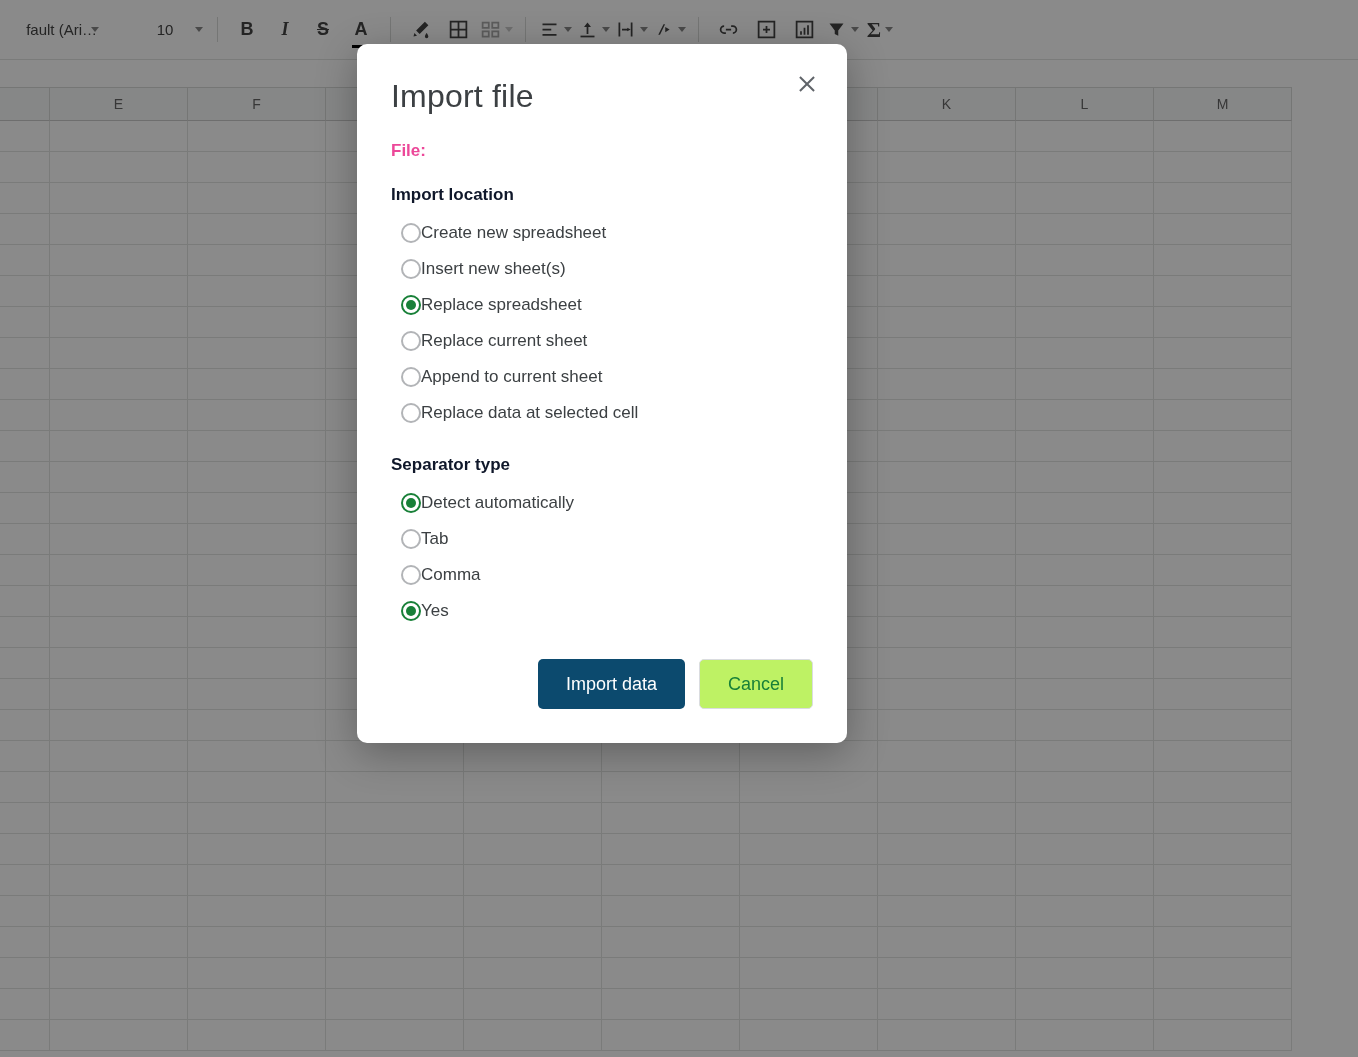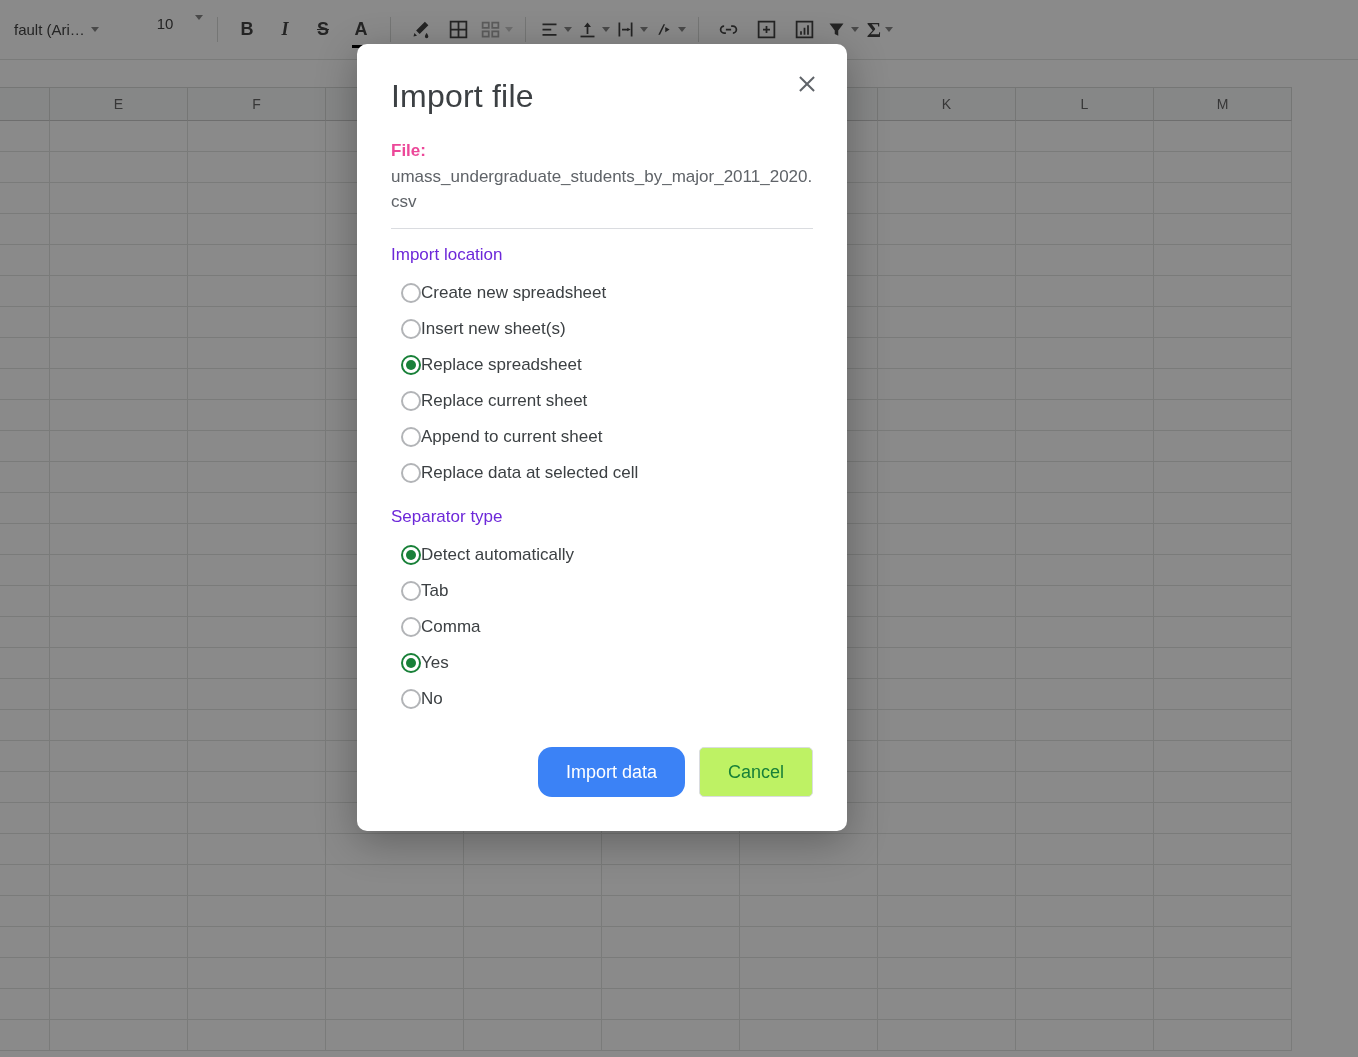--- a/index.html
+++ b/index.html
@@ -37,29 +37,31 @@
       height: 30px;
       display: flex;
       align-items: center;
       padding: 0 6px;
       color: #444;
       font-size: 15px;
       white-space: nowrap;
       overflow: hidden;
       cursor: pointer;
       position: relative;
+      justify-content: flex-end;
     }
     .font-select .caret {
       position: absolute;
       right: 4px;
     }
     .size-select {
       width: 80px;
       height: 30px;
       display: flex;
+      align-items: center;
       justify-content: center;
       color: #444;
       font-size: 15px;
       cursor: pointer;
       position: relative;
       margin-left: 18px;
     }
     .size-select .caret {
       position: absolute;
       right: 2px;
@@ -178,24 +180,24 @@
     .file-name {
       font-size: 17px;
       color: #5f6368;
       line-height: 1.45;
       word-break: break-all;
       margin-top: 4px;
       padding-bottom: 14px;
       border-bottom: 1px solid #dadce0;
     }
     .section-label {
-      font-weight: normal;
+      font-weight: bold;
       font-size: 17px;
-      color: #6d28d9;
-      margin-top: 16px;
+      color: #0f172a;
+      margin-top: 24px;
       margin-bottom: 10px;
     }
     .radio-row {
       display: flex;
       align-items: center;
       gap: 0;
       padding: 8px 0 8px 10px;
       cursor: pointer;
     }
     .radio {
@@ -239,23 +241,22 @@
       font-size: 18px;
       font-family: "Google Sans", Arial, sans-serif;
       display: flex;
       align-items: center;
       justify-content: center;
       padding: 0 28px;
       cursor: pointer;
       font-weight: 500;
     }
     .btn-primary {
-      background: #3b82f6;
+      background: #0c4a6e;
       color: #fff;
-      border-radius: 14px;
     }
     .btn-secondary {
       background: #bef264;
       color: #188038;
       border: 1px solid #dadce0;
     }
     svg.icon { width: 21px; height: 21px; }
   </style>
 </head>
 <body>
@@ -734,21 +735,20 @@
     </div>
 </div>
 
 <div class="backdrop"></div>
 
 <div class="dialog">
   <div class="close-x"></div>
   <div class="dialog-title">Import file</div>
 
   <div class="file-label">File:</div>
-  <div class="file-name">umass_undergraduate_students_by_major_2011_2020.csv</div>
 
   <div class="section-label">Import location</div>
   <div id="import-location-group">
       <div class="radio-row">
         <div class="radio"></div>
         <div class="radio-label">Create new spreadsheet</div>
       </div>
       <div class="radio-row">
         <div class="radio"></div>
         <div class="radio-label">Insert new sheet(s)</div>
@@ -784,24 +784,20 @@
       <div class="radio-row">
         <div class="radio"></div>
         <div class="radio-label">Comma</div>
       </div>
     </div>
 
   <div id="convert-group">
       <div class="radio-row">
         <div class="radio checked"></div>
         <div class="radio-label">Yes</div>
-      </div>
-      <div class="radio-row">
-        <div class="radio"></div>
-        <div class="radio-label">No</div>
       </div>
     </div>
 
   <div class="dialog-actions">
     <div class="btn btn-primary">Import data</div>
     <div class="btn btn-secondary">Cancel</div>
   </div>
 </div>
 
 </body></html>

